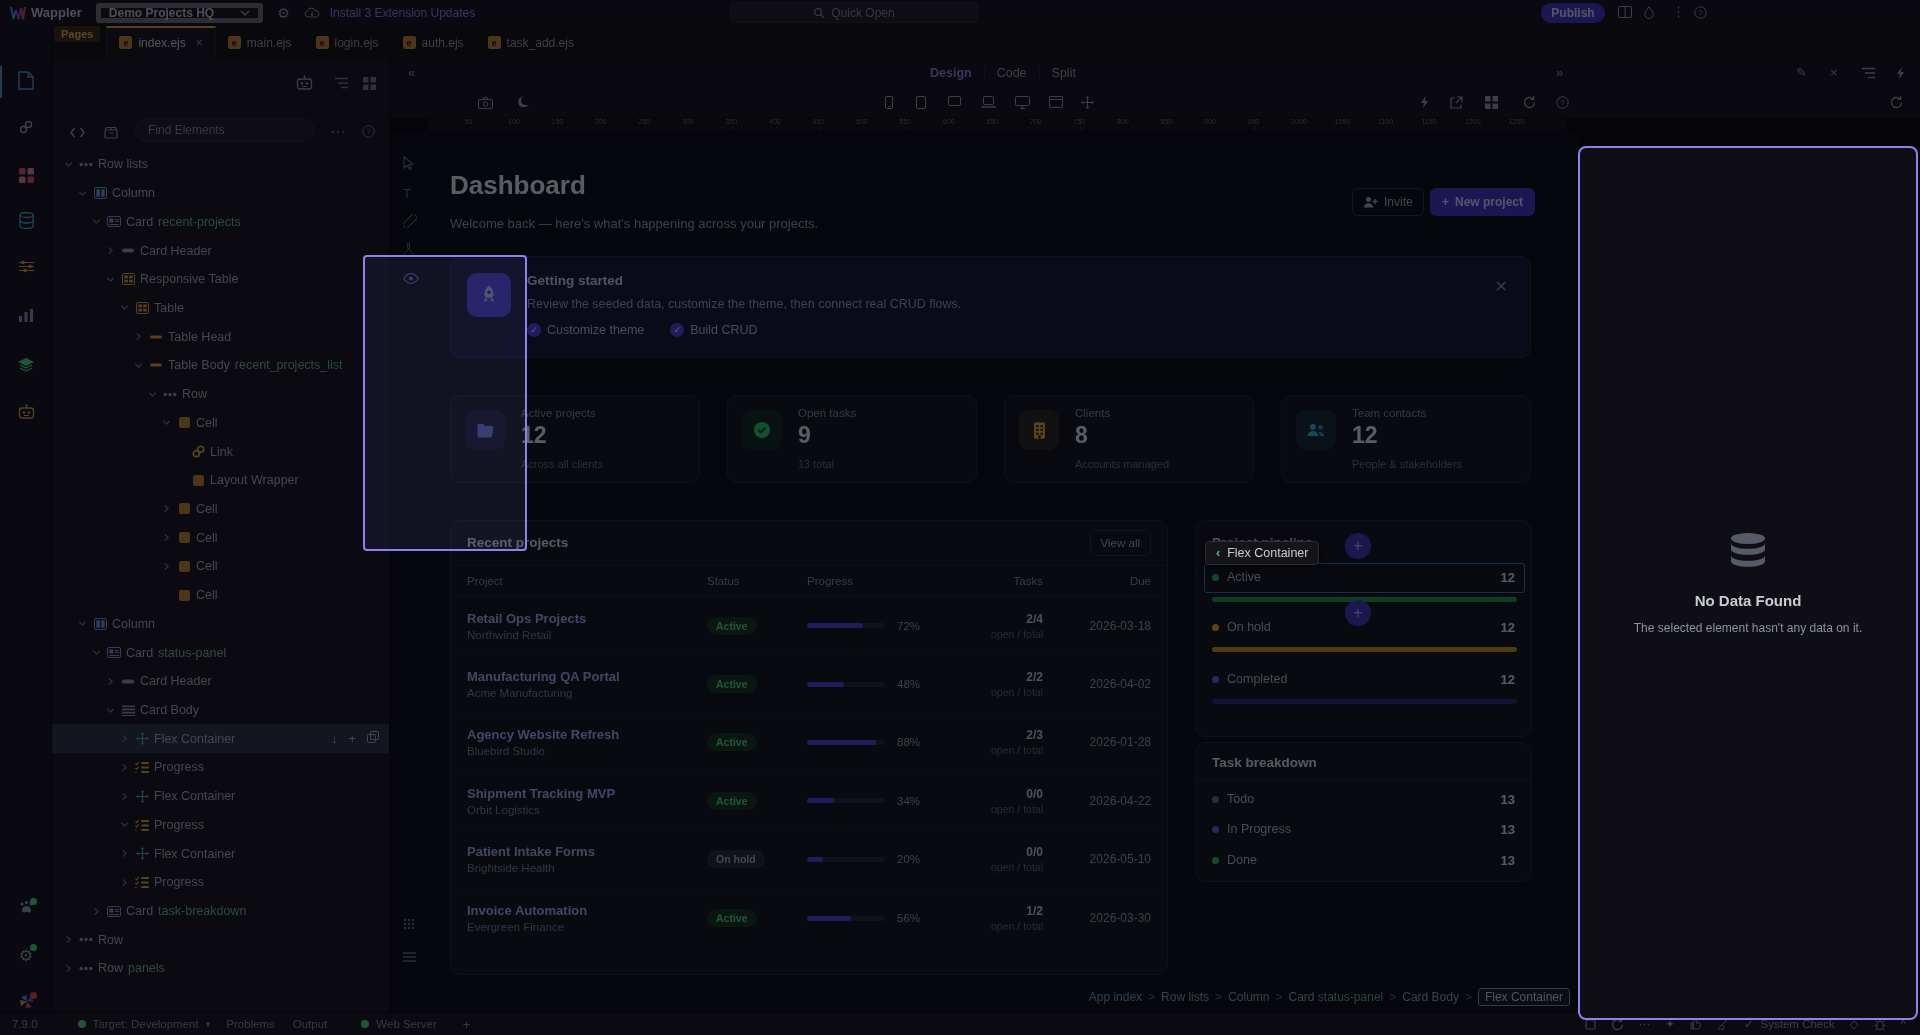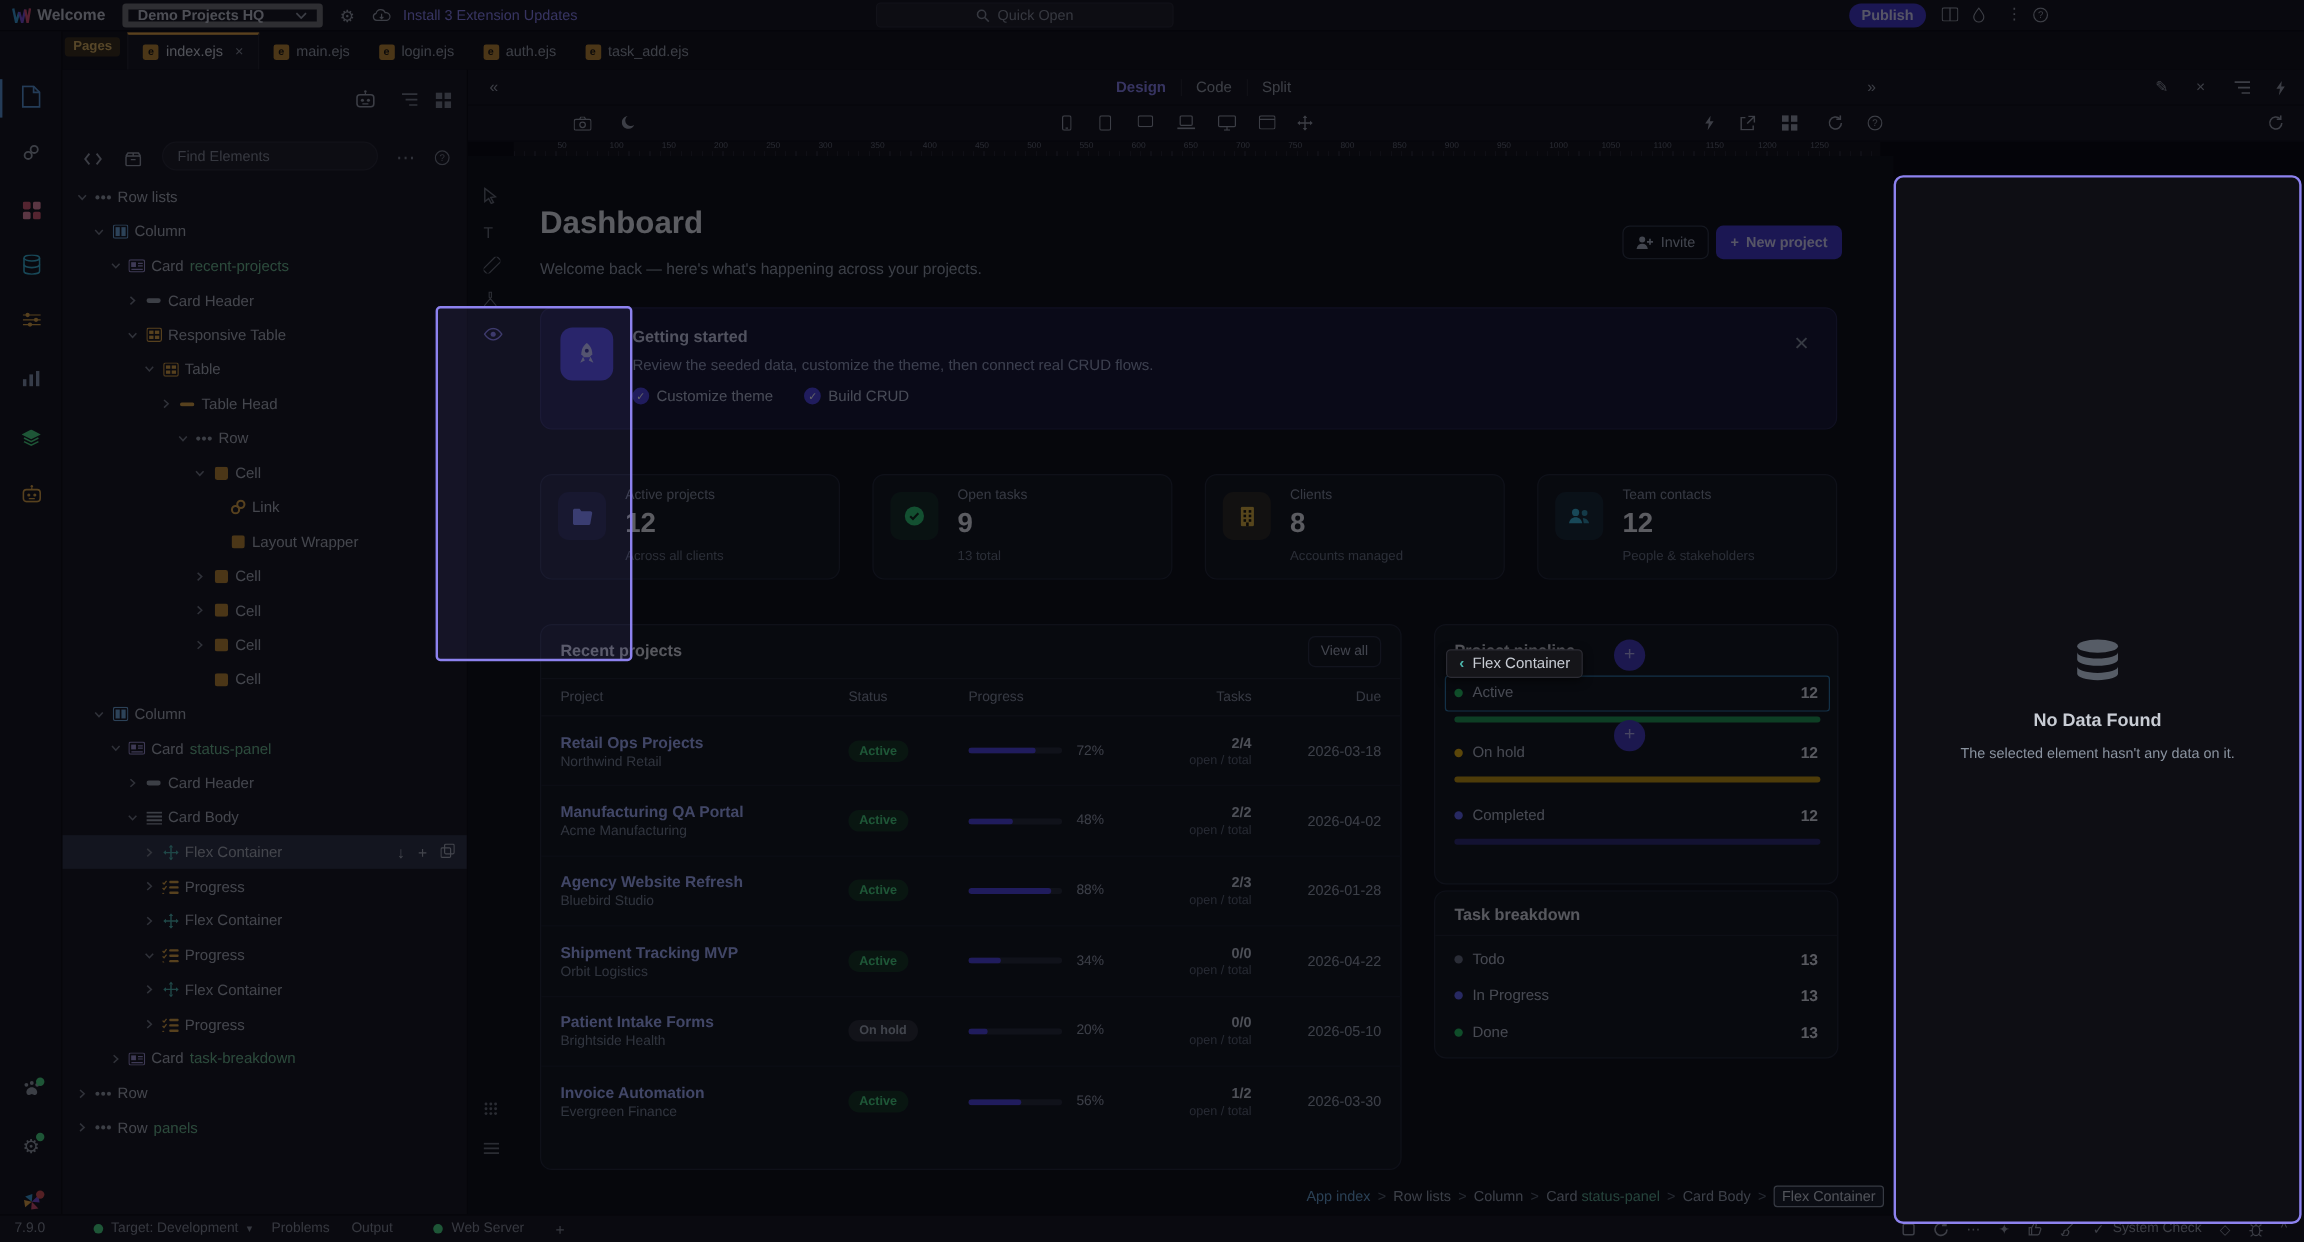--- a/index.html
+++ b/index.html
@@ -18,21 +18,21 @@
   .tb-ic{color:#9a9fa8;display:inline-flex;align-items:center;justify-content:center;margin-left:14px;cursor:pointer;}
   #updates-link{margin-left:10px;color:#8b84f0;cursor:pointer;}
   #quickopen{position:absolute;left:730px;top:2px;width:248px;height:21px;background:#1d1d23;
     border:1px solid #2a2a32;border-radius:4px;display:flex;align-items:center;justify-content:center;
     gap:6px;color:#8a8f98;font-size:12px;cursor:text;}
   #publish-btn{position:absolute;left:1541px;top:3px;width:64px;height:20px;border-radius:10px;
     background:#4338ca;color:#dcd9fb;font-size:12px;font-weight:700;display:flex;align-items:center;justify-content:center;cursor:pointer;}
   .tbr-ic{position:absolute;top:6px;color:#9a9fa8;cursor:pointer;}
 
   
-  #tabrow{position:absolute;left:52px;top:26px;width:1868px;height:32px;background:#101014;display:flex;align-items:center;}
+  #tabrow{position:absolute;left:52px;top:26px;width:1868px;height:32px;background:#101014;display:flex;align-items:flex-start;}
   #pages-btn{margin:0 6px 7px 2px;background:#3a2f14;color:#e0b45a;font-size:11px;font-weight:700;
     padding:2px 7px;border-radius:3px;cursor:pointer;}
   .tab{height:31px;display:flex;align-items:center;gap:6px;padding:0 12px;color:#9aa0a8;font-size:12px;cursor:pointer;border-top:2px solid transparent;}
   .tab.active{background:#17171c;border-top:2px solid #e8a53f;border-left:1px solid #232329;border-right:1px solid #232329;color:#d0d4da;}
   .ficon{width:13px;height:13px;border-radius:2px;background:#c08a2e;color:#17130a;font-size:9px;font-weight:700;
     display:inline-flex;align-items:center;justify-content:center;}
   .tclose{margin-left:4px;color:#8a8f98;font-size:12px;}
 
   
   #rail{position:absolute;left:0;top:26px;width:52px;bottom:23px;background:#141418;border-right:1px solid #0a0a0c;}
@@ -174,21 +174,21 @@
 
 <div id="topbar">
   <div class="logo-wrap">
     <span>
         <svg width="16" height="14" viewBox="0 0 16 14">
           <path d="M1 1l2.5 12L6 4" stroke="#3aa0d8" stroke-width="2" fill="none"></path>
           <path d="M6 4l2.5 9L11 2" stroke="#7a4fd8" stroke-width="2" fill="none"></path>
           <path d="M11 2l2 11 2-12" stroke="#d84f6f" stroke-width="2" fill="none"></path>
         </svg>
       </span>
-    <span class="brand">Welcome</span>
+    <span class="brand">Wappler</span>
   </div>
   <div id="project-select">
     <span>Demo Projects HQ</span>
     <span>
         <svg width="10" height="6" viewBox="0 0 10 6">
           <path d="M1 1l4 4 4-4" fill="none" stroke="#9a9fa8" stroke-width="1.4"></path>
         </svg>
       </span>
   </div>
   <span class="tb-ic" style="font-size:14px;">⚙</span>
@@ -487,20 +487,34 @@
           <svg width="9" height="9" viewBox="0 0 10 10">
             <path d="M3 1.5L6.8 5 3 8.5" fill="none" stroke="currentColor" stroke-width="1.4"></path>
           </svg>
         </span>
         <span class="tic ti-thdash">
           <svg width="12" height="4" viewBox="0 0 12 4">
             <rect x="0" y="0.5" width="12" height="3" rx="1.5" fill="currentColor"></rect>
           </svg>
         </span>
         <span class="tlab">Table Head</span>
+      </div>
+      <div class="trow" style="padding-left: 78px;">
+        <span class="tchev">
+          <svg width="9" height="9" viewBox="0 0 10 10">
+            <path d="M1.5 3l3.5 3.8L8.5 3" fill="none" stroke="currentColor" stroke-width="1.4"></path>
+          </svg>
+        </span>
+        <span class="tic ti-thdash">
+          <svg width="12" height="4" viewBox="0 0 12 4">
+            <rect x="0" y="0.5" width="12" height="3" rx="1.5" fill="currentColor"></rect>
+          </svg>
+        </span>
+        <span class="tlab">Table Body</span>
+        <span class="tid">recent_projects_list</span>
       </div>
       <div class="trow" style="padding-left: 92px;">
         <span class="tchev">
           <svg width="9" height="9" viewBox="0 0 10 10">
             <path d="M1.5 3l3.5 3.8L8.5 3" fill="none" stroke="currentColor" stroke-width="1.4"></path>
           </svg>
         </span>
         <span class="tic ti-row">
           <svg width="14" height="5" viewBox="0 0 14 5">
             <g fill="currentColor">

